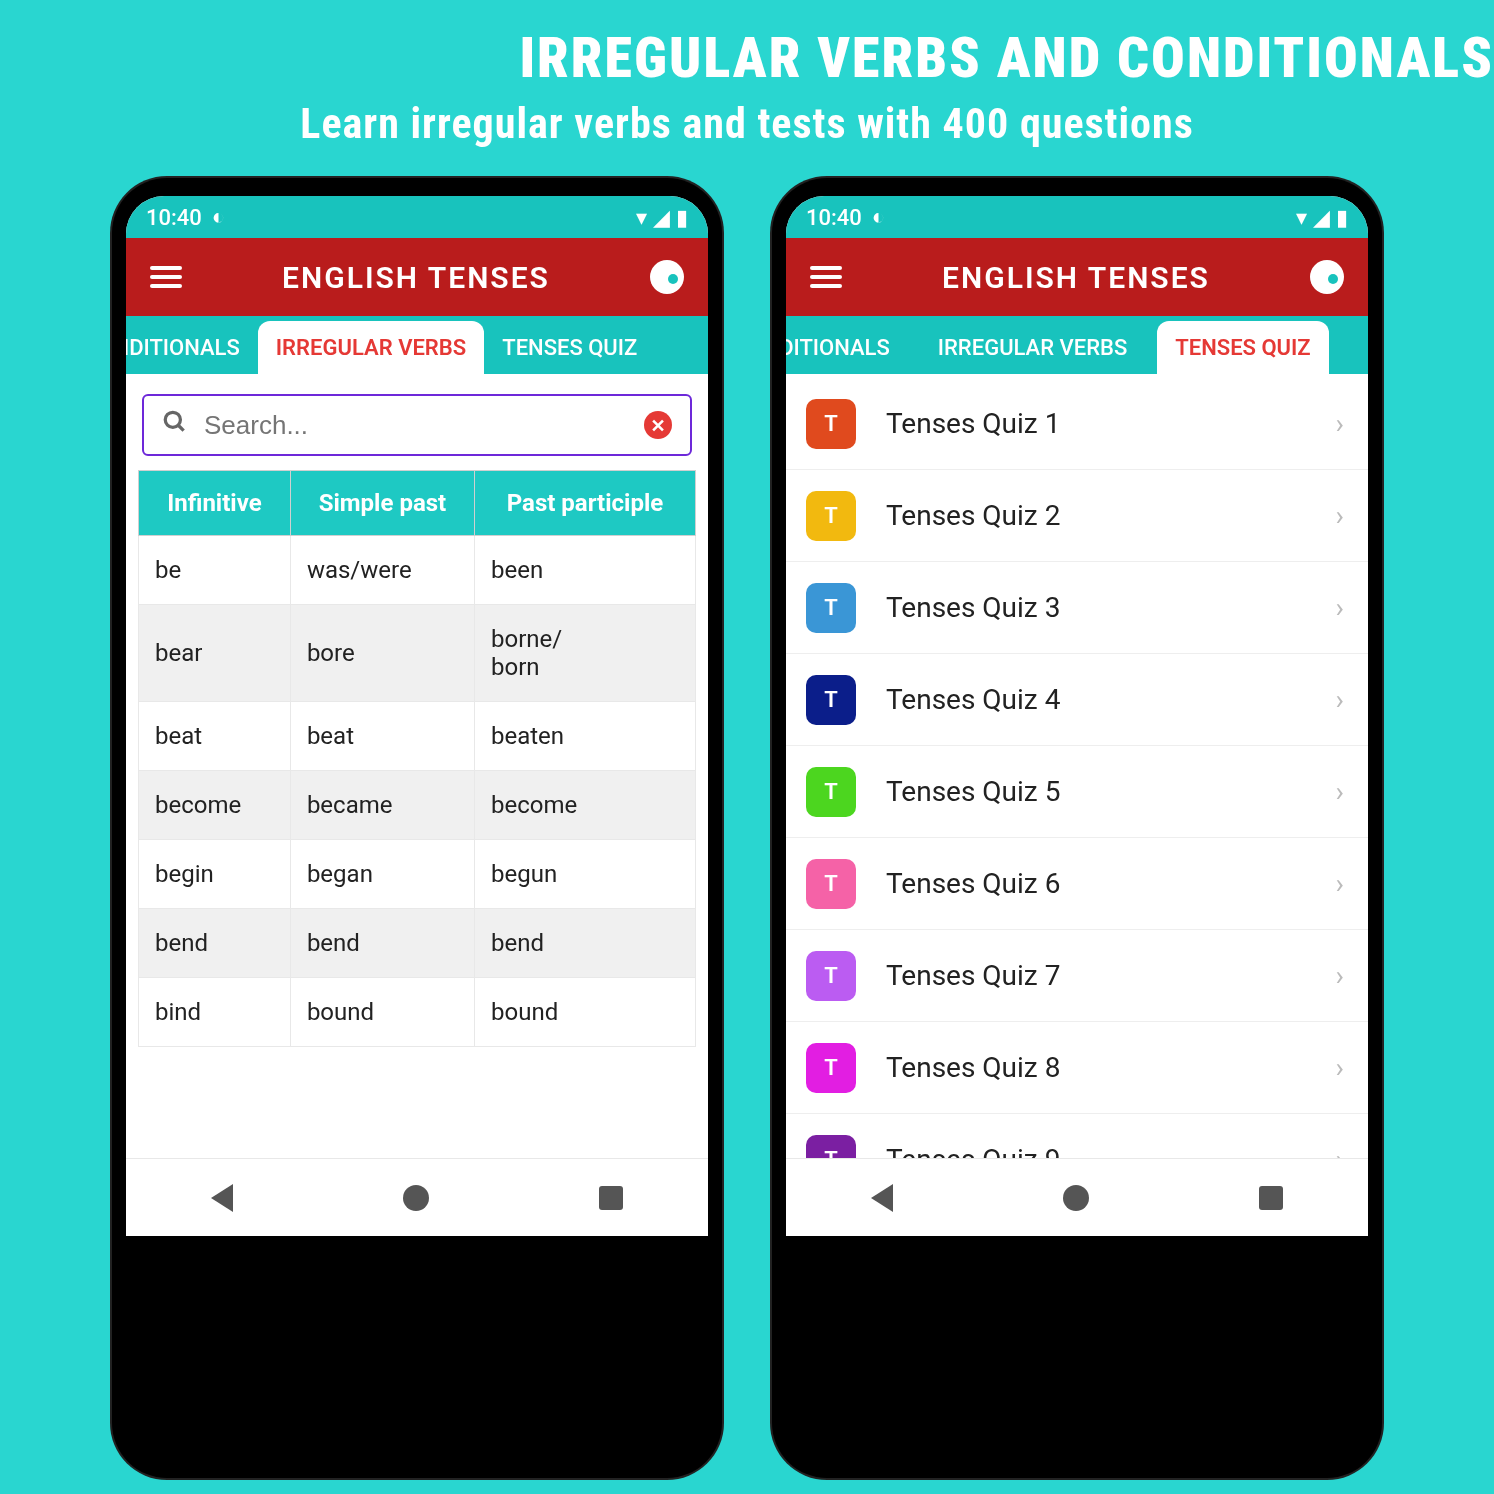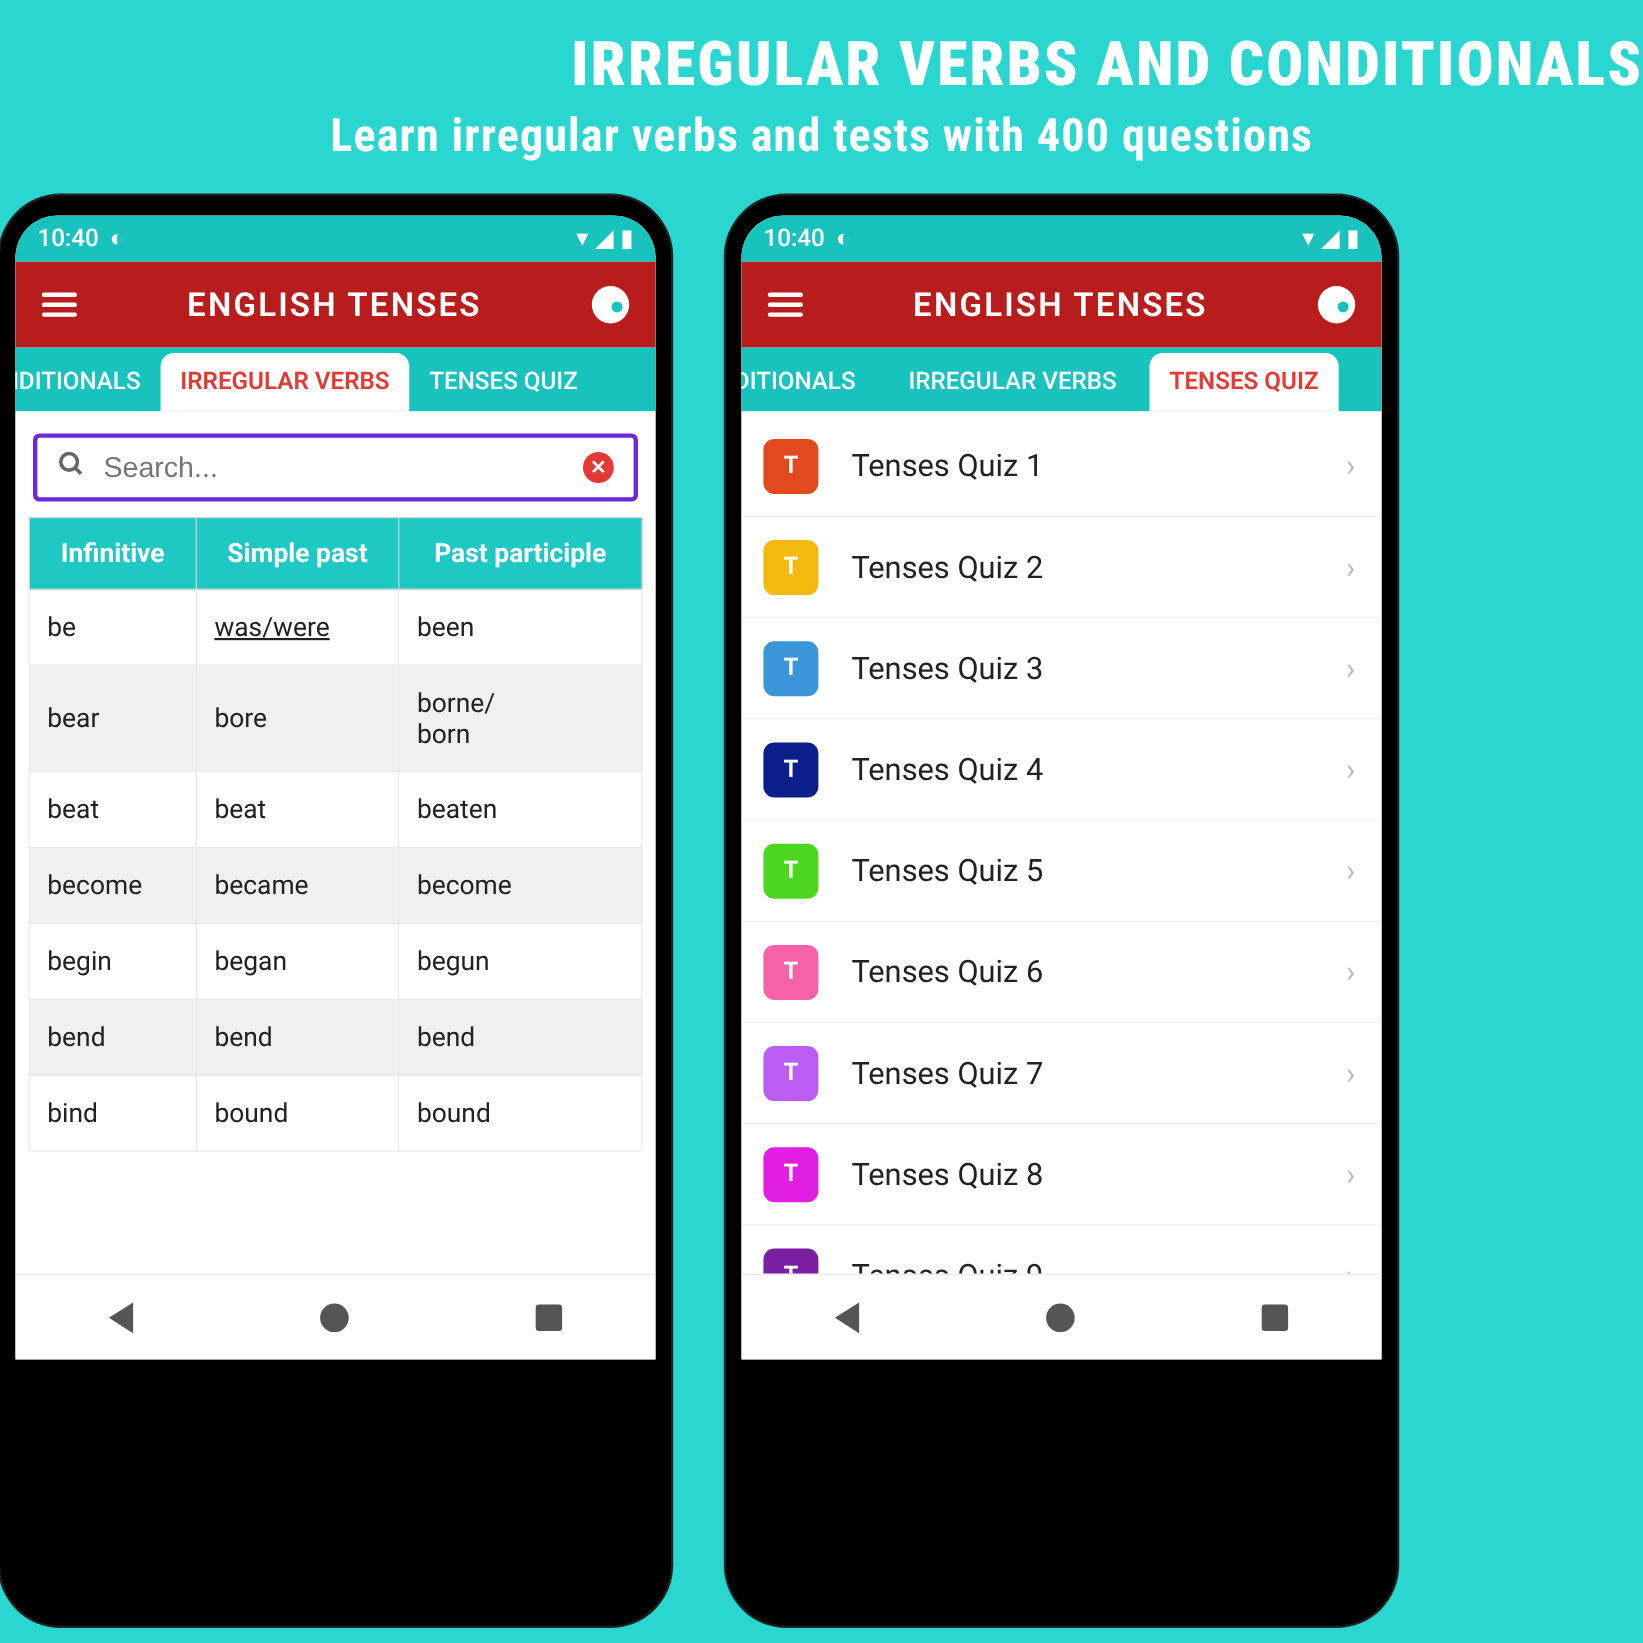--- a/index.html
+++ b/index.html
@@ -23,20 +23,21 @@
     text-align: center;
     color: #fff;
     font-size: 42px;
     font-weight: 700;
     letter-spacing: 1px;
     margin-top: 8px;
     font-stretch: condensed;
   }
   .phones-row {
     display: flex;
+    justify-content: center;
     gap: 50px;
     margin-top: 30px;
   }
   .phone {
     width: 610px;
     height: 1300px;
     background: #000;
     border-radius: 55px;
     padding: 18px 14px 0 14px;
     position: relative;
@@ -97,21 +98,21 @@
   .tab.active {
     background:#fff;
     color:#e53935;
     border-radius:12px 12px 0 0;
     font-weight:600;
   }
   .content { flex:1; background:#fff; overflow:hidden; }
   
   .search-wrap { padding: 20px 16px 14px 16px; }
   .search-box {
-    border: 4px solid #6d28d9;
+    border: 2px solid #6d28d9;
     border-radius: 6px;
     height: 62px;
     display:flex;
     align-items:center;
     padding: 0 18px;
     gap: 16px;
   }
   .search-icon { color:#666; font-size:26px; }
   .search-input {
     flex:1; font-size:26px; color:#999; border:none; outline:none; background:transparent;
@@ -207,21 +208,21 @@
           <thead>
             <tr>
               <th>Infinitive</th>
               <th>Simple past</th>
               <th>Past participle</th>
             </tr>
           </thead>
           <tbody id="verbs-body">
               <tr>
                 <td style="white-space: pre-line;">be</td>
-                <td style="white-space: pre-line; text-decoration: underline;">was/were</td>
+                <td style="white-space: pre-line;">was/were</td>
                 <td style="white-space: pre-line;">been</td>
               </tr>
               <tr>
                 <td style="white-space: pre-line;">bear</td>
                 <td style="white-space: pre-line;">bore</td>
                 <td style="white-space: pre-line;">borne/
 born</td>
               </tr>
               <tr>
                 <td style="white-space: pre-line;">beat</td>

